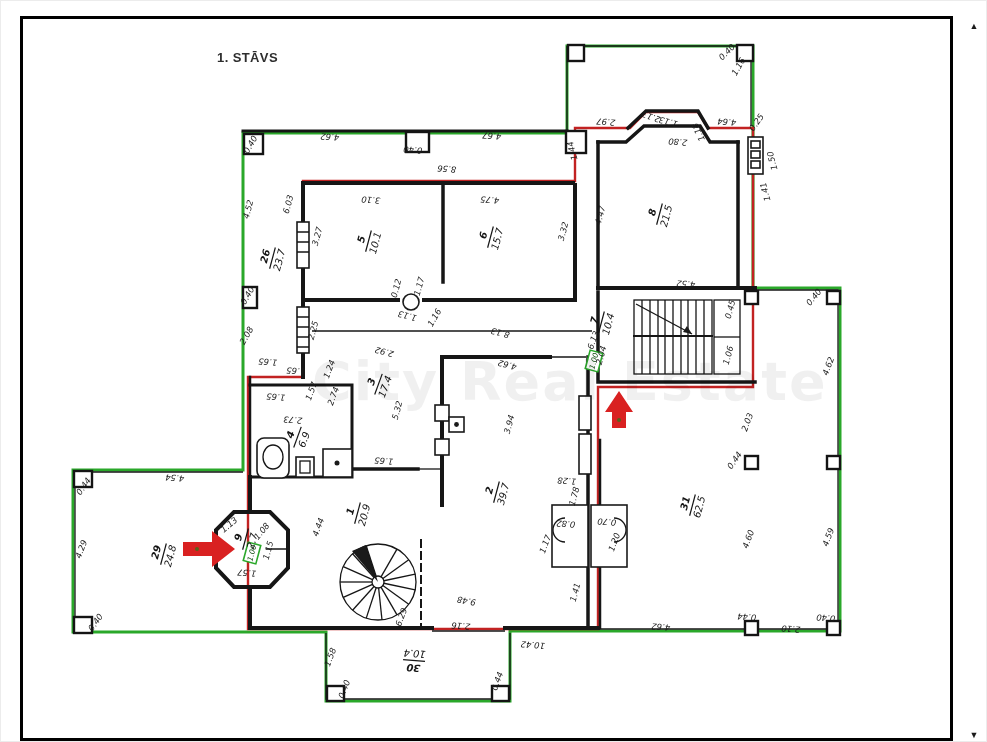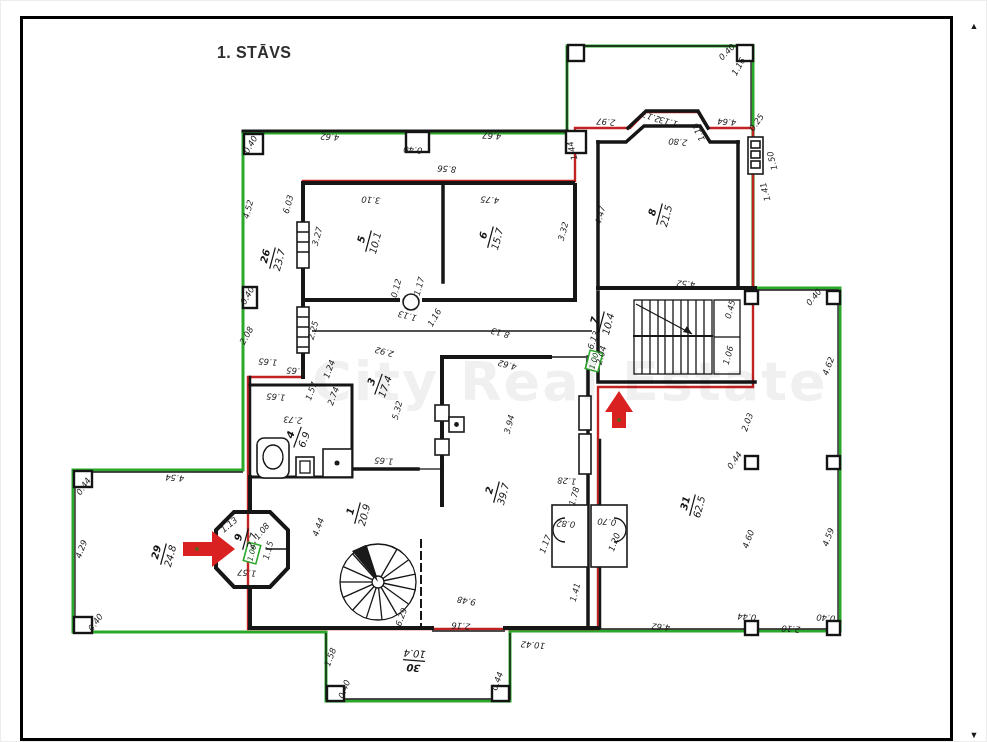--- a/index.html
+++ b/index.html
@@ -1,19 +1,19 @@
 <!DOCTYPE html>
 <html><head>
 <meta charset="utf-8">
 <style>
   html,body{margin:0;padding:0}
   body{width:987px;height:742px;position:relative;background:#fff;overflow:hidden;
        font-family:"Liberation Sans",sans-serif;box-shadow:inset 0 0 0 1px #ececec}
   .frame{position:absolute;left:20px;top:16px;width:927px;height:719px;border:3px solid #000;background:#fff}
-  .floor-title{position:absolute;left:217px;top:44px;font-size:16px;font-weight:600;
+  .floor-title{position:absolute;left:217px;top:50px;font-size:13px;font-weight:600;
        letter-spacing:.4px;color:#2e2e2e}
   .watermark{position:absolute;left:312px;top:350px;width:600px;font-family:"DejaVu Sans",sans-serif;
        font-weight:700;font-size:54px;letter-spacing:2px;color:#000;opacity:.055;pointer-events:none}
   .scroll-btn{position:absolute;left:966px;width:16px;height:12px;font-size:9px;color:#1a1a1a;
        text-align:center;line-height:12px;cursor:default;user-select:none}
   #scroll-up{top:20px}
   #scroll-down{top:729px}
   svg{position:absolute;left:0;top:0}
   .wall{stroke:#161616;fill:none;stroke-linecap:square}
   .green{stroke:#2aa82a;fill:none}

